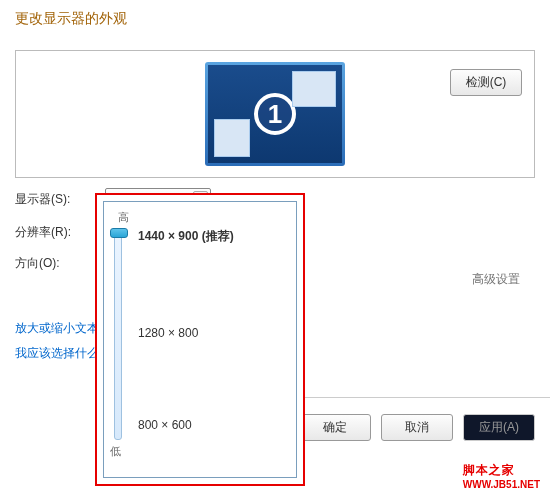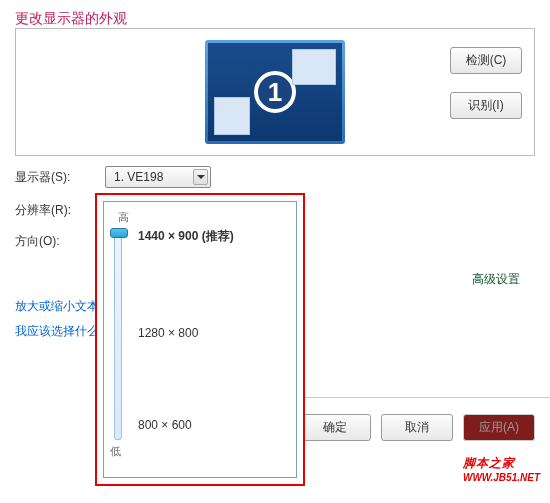--- a/index.html
+++ b/index.html
@@ -1,51 +1,51 @@
 <!DOCTYPE html>
 <html><head>
 <meta charset="utf-8">
 <style>
 *{box-sizing:border-box;margin:0;padding:0;font-family:"Microsoft YaHei","SimSun",Tahoma,sans-serif;font-size:12px}
 body{background:#fff;width:550px;height:503px;position:relative;padding:8px 15px;color:#333}
-.title{color:#be185d;font-size:14px;margin:2px 0 0}
+.title{color:#a16207;font-size:14px;margin:2px 0 22px}
 .preview-box{border:1px solid #bbb;padding:12px;position:relative;height:128px}
 .monitor-area{display:flex;justify-content:center;align-items:center;height:100%}
 .monitor{position:relative;width:140px;height:104px}
 .m-border{position:absolute;inset:0;background:linear-gradient(to bottom,#5aa4e0,#2b6db8);border-radius:3px;padding:3px;display:flex}
 .m-screen{flex:1;background:linear-gradient(to bottom,#1a4c8c,#0d3870);display:flex;align-items:center;justify-content:center;position:relative}
 .m-num-circle{width:42px;height:42px;border:4px solid #fff;border-radius:50%;display:flex;align-items:center;justify-content:center;background:rgba(30,70,130,.6)}
 .m-num{color:#fff;font-size:26px;font-weight:bold}
 .m-win{position:absolute;top:6px;right:6px;width:44px;height:36px;background:#d8e6f5;border:1px solid #aaccee}
 .m-task{position:absolute;bottom:6px;left:6px;width:36px;height:38px;background:#d8e6f5;border:1px solid #aaccee}
 .side-btns{position:absolute;right:12px;top:18px;display:flex;flex-direction:column;gap:18px}
 .btn{background:linear-gradient(to bottom,#fdfdfd,#e8e8e8);border:1px solid #999;border-radius:3px;padding:4px 12px;min-width:72px;text-align:center;cursor:pointer}
 .row{display:flex;align-items:center;margin-top:10px}
 .row-label{width:90px}
 .dd{background:linear-gradient(to bottom,#fdfdfd,#e8e8e8);border:1px solid #888;border-radius:2px;padding:3px 20px 3px 8px;min-width:106px;position:relative;cursor:pointer}
 .dd .arrow-btn{position:absolute;right:2px;top:2px;bottom:2px;width:15px;background:linear-gradient(to bottom,#f4f4f4,#ddd);border:1px solid #aaa;border-radius:2px;display:flex;align-items:center;justify-content:center}
 .arrow-down{width:0;height:0;border-left:4px solid transparent;border-right:4px solid transparent;border-top:4px solid #333}
 .res-dd{text-decoration:line-through;color:#666}
 .links{margin-top:48px}
 .link{color:#0066cc;margin:8px 0;cursor:pointer}
-.adv{position:absolute;right:30px;top:271px;color:#14532d;cursor:pointer}
+.adv{position:absolute;right:30px;top:271px;color:#737373;cursor:pointer}
 .bottom-bar{position:absolute;right:0;bottom:105px;width:254px;height:1px;background:#ccc}
 .action-btns{position:absolute;right:15px;bottom:62px;display:flex;gap:10px}
-.btn.disabled{color:#999;background:#7f1d1d;border-color:#ccc;cursor:default}
+.btn.disabled{color:#999;background:#0f172a;border-color:#ccc;cursor:default}
 .popup{position:absolute;left:95px;top:193px;width:210px;height:293px;border:2px solid #e60000;background:#fff;z-index:5}
 .popup-inner{position:absolute;left:6px;top:6px;right:6px;bottom:6px;border:1px solid #7a9ebd;background:#fff;padding:8px}
 .scale-lbl{font-size:11px;color:#666;text-align:left;margin-left:6px}
 .scale-track{position:absolute;left:10px;top:28px;width:8px;height:210px;background:linear-gradient(to bottom,#eaf4ff,#d7e9fb);border:1px solid #9ec1e0;border-radius:3px}
 .scale-thumb{position:absolute;left:6px;top:26px;width:18px;height:10px;background:linear-gradient(to bottom,#5ec3ea,#2aa5d6);border:1px solid #1a7ba8;border-radius:3px;cursor:pointer}
 .scale-val{position:absolute;left:34px;font-size:12px}
 .scale-val.sel{font-weight:bold;top:26px}
 .scale-val.mid{top:124px}
 .scale-val.low{top:216px}
 .scale-low-lbl{position:absolute;left:6px;top:242px;font-size:11px;color:#666}
-.watermark{position:absolute;right:10px;bottom:20px;color:#e60000;font-size:16px;font-style:italic;font-weight:bold;letter-spacing:1px}
+.watermark{position:absolute;right:10px;bottom:13px;color:#e60000;font-size:16px;font-weight:bold;letter-spacing:1px}
 .watermark .sub{font-size:10px;letter-spacing:0;display:block;text-align:center}
 </style>
 </head>
 <body>
 
 <div class="title">更改显示器的外观</div>
 
 <div class="preview-box">
   <div class="monitor-area">
     <div class="monitor">
@@ -55,21 +55,20 @@
         <div class="m-task"></div>
         <div class="m-num-circle">
               <span class="m-num">1</span>
             </div>
       </div>
         </div>
     </div>
   </div>
   <div class="side-btns">
     <div class="btn">检测(C)</div>
-    <div class="btn">识别(I)</div>
   </div>
 </div>
 
 <div class="row">
   <div class="row-label">显示器(S):</div>
   <div class="dd">
     <span>1. VE198</span>
     <span class="arrow-btn">
         <span class="arrow-down"></span>
       </span>

